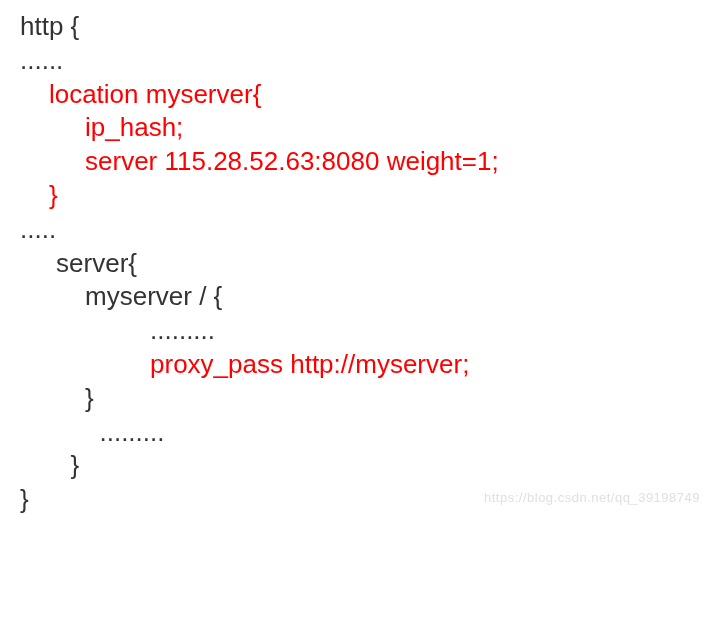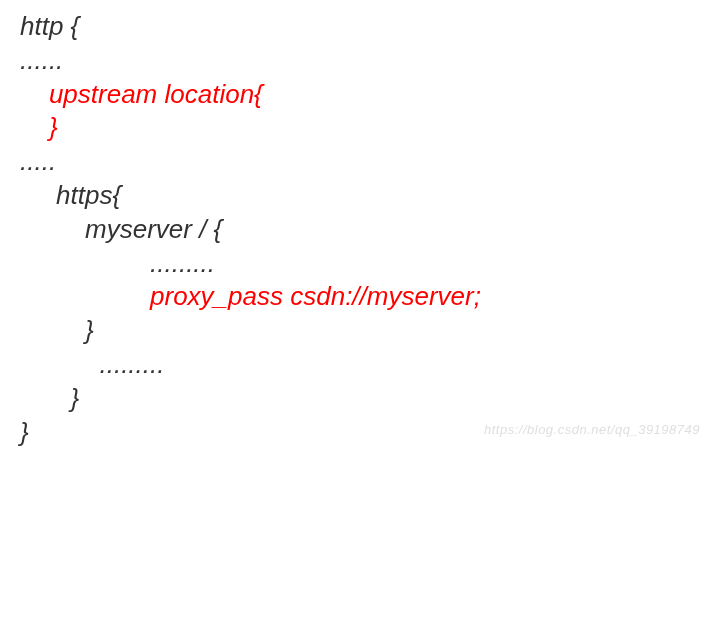--- a/index.html
+++ b/index.html
@@ -10,45 +10,46 @@
     background: #ffffff;
     overflow: hidden;
   }
   .code-container {
     font-family: "Segoe UI", "Helvetica Neue", Arial, sans-serif;
     font-size: 26px;
     line-height: 1.3;
     padding: 10px 20px 0 20px;
     position: relative;
     color: #333333;
-    font-style: italic;
   }
   .line { white-space: pre; }
   .red { color: #ff0000; }
   .watermark {
     position: absolute;
     right: 25px;
     bottom: 10px;
     font-size: 13px;
     color: #e0e0e0;
     font-family: Arial, sans-serif;
     letter-spacing: 0.5px;
   }
 </style>
 </head>
 <body>
 
 <div class="code-container">
   <div class="line"><span>http {</span></div>
   <div class="line"><span>......</span></div>
-  <div class="line red"><span>    upstream location{</span></div>
+  <div class="line red"><span>    location myserver{</span></div>
+  <div class="line red"><span>         ip_hash;</span></div>
+  <div class="line red"><span>         server 115.28.52.63:8080 weight=1;</span></div>
   <div class="line red"><span>    }</span></div>
   <div class="line"><span>.....</span></div>
-  <div class="line"><span>     https{</span></div>
+  <div class="line"><span>     server{</span></div>
   <div class="line"><span>         myserver / {</span></div>
   <div class="line"><span>                  .........</span></div>
-  <div class="line red"><span>                  proxy_pass csdn://myserver;</span></div>
+  <div class="line red"><span>                  proxy_pass http://myserver;</span></div>
   <div class="line"><span>         }</span></div>
   <div class="line"><span>           .........</span></div>
   <div class="line"><span>       }</span></div>
   <div class="line"><span>}</span></div>
   <div class="watermark"><span>https://blog.csdn.net/qq_39198749</span></div>
 </div>
 
 </body></html>

